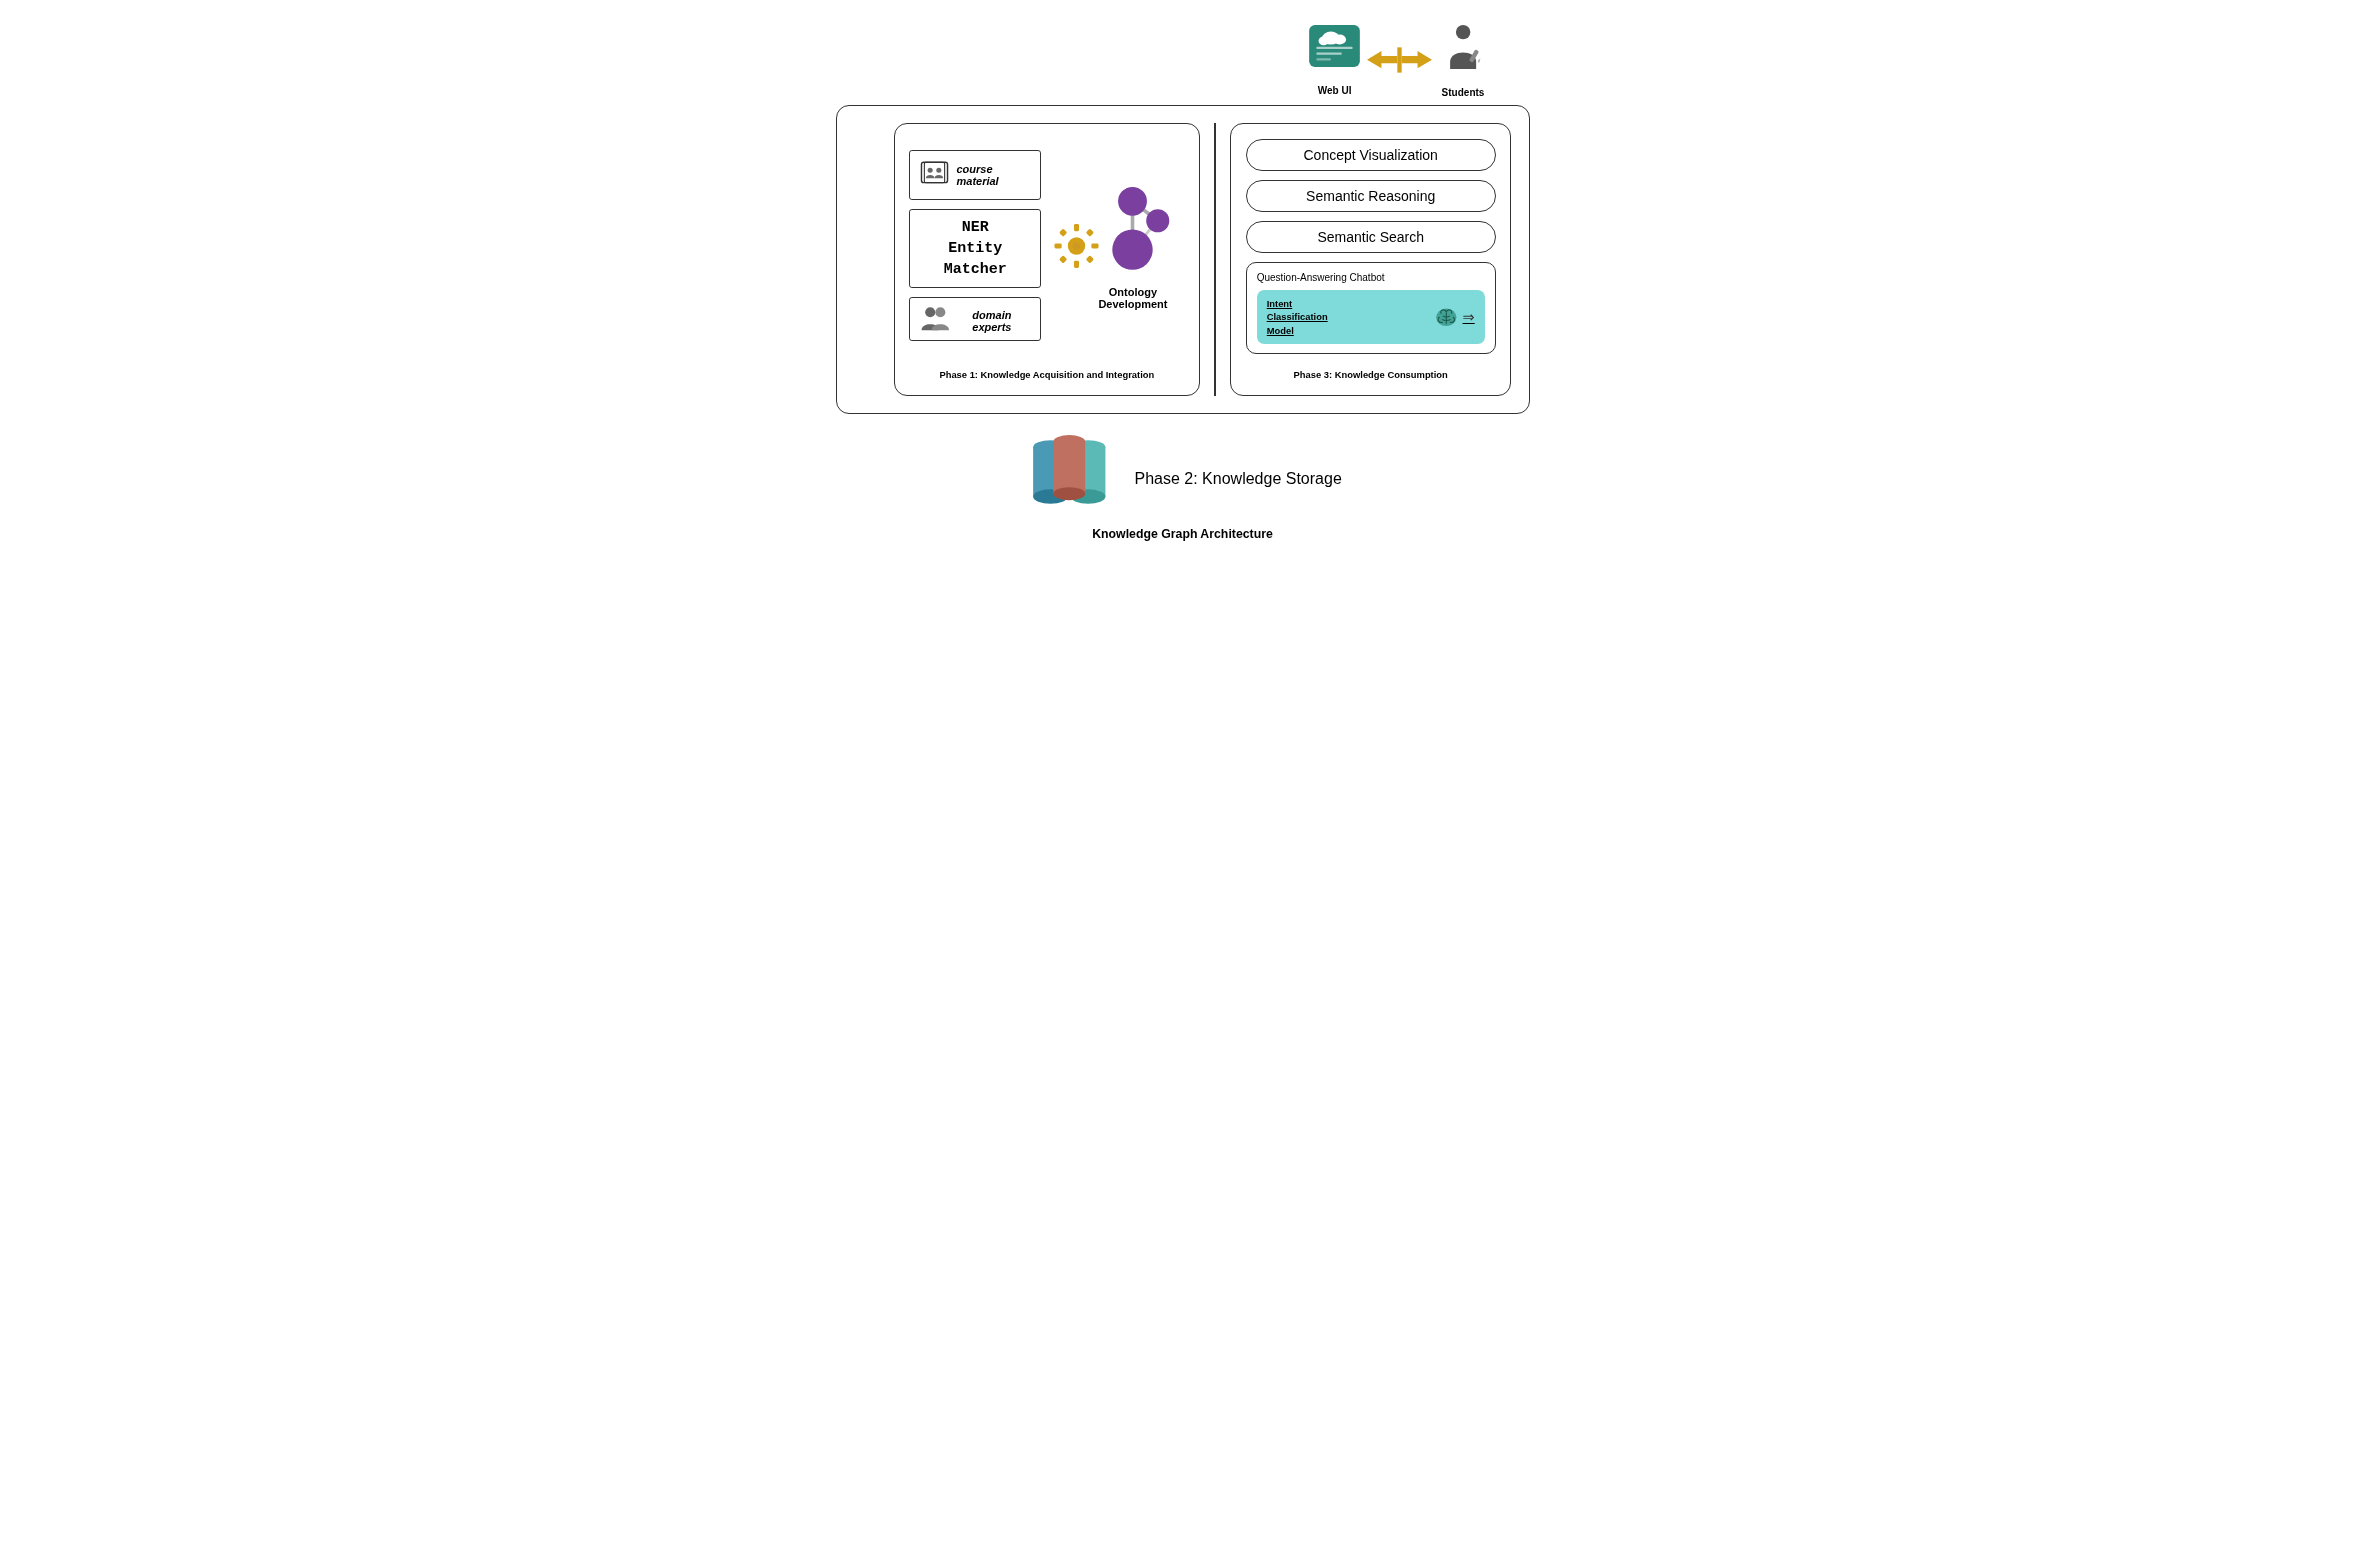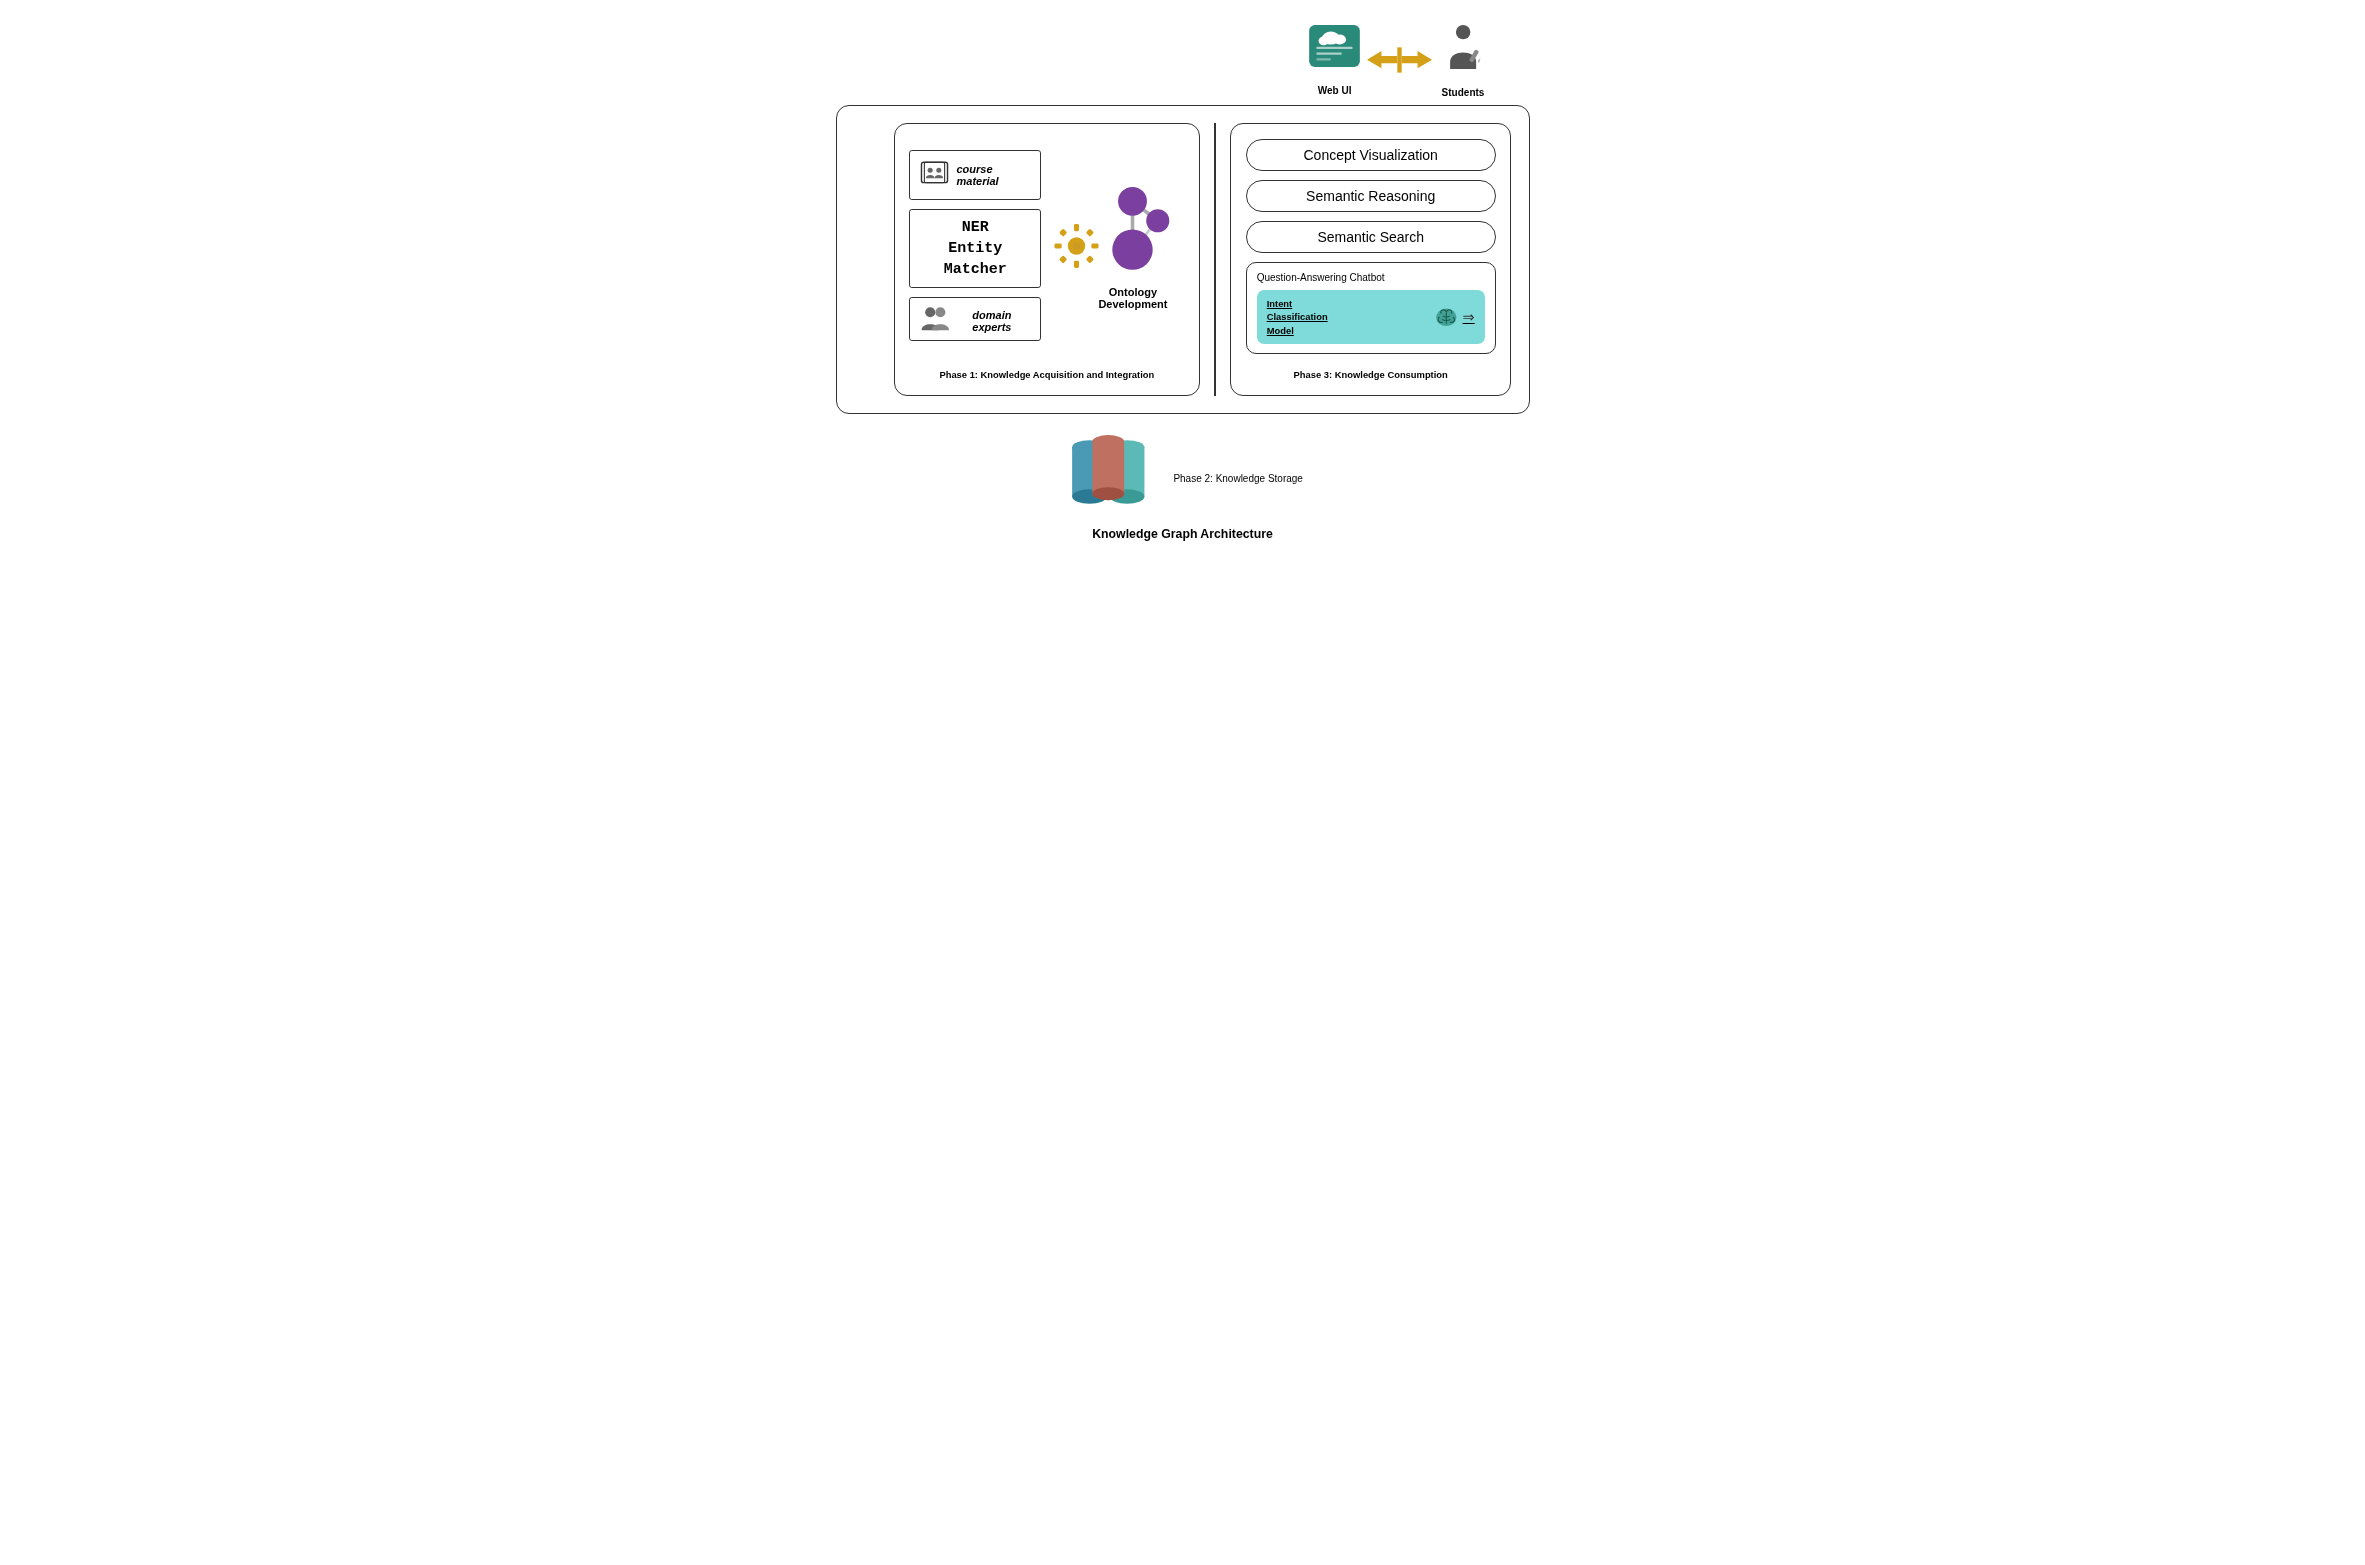--- a/index.html
+++ b/index.html
@@ -237,21 +237,21 @@
       display: flex;
       align-items: center;
       justify-content: center;
       gap: 17.3px;
       margin-top: 13px;
       width: 100%;
       max-width: 694px;
     }
 
     .phase2-label {
-      font-size: 10px;
+      font-size: 16px;
       margin-top: 16px;
     }
 
     
     .bottom-caption {
       font-weight: bold;
       font-size: 12.3px;
       margin-top: 13px;
       text-align: center;
     }

